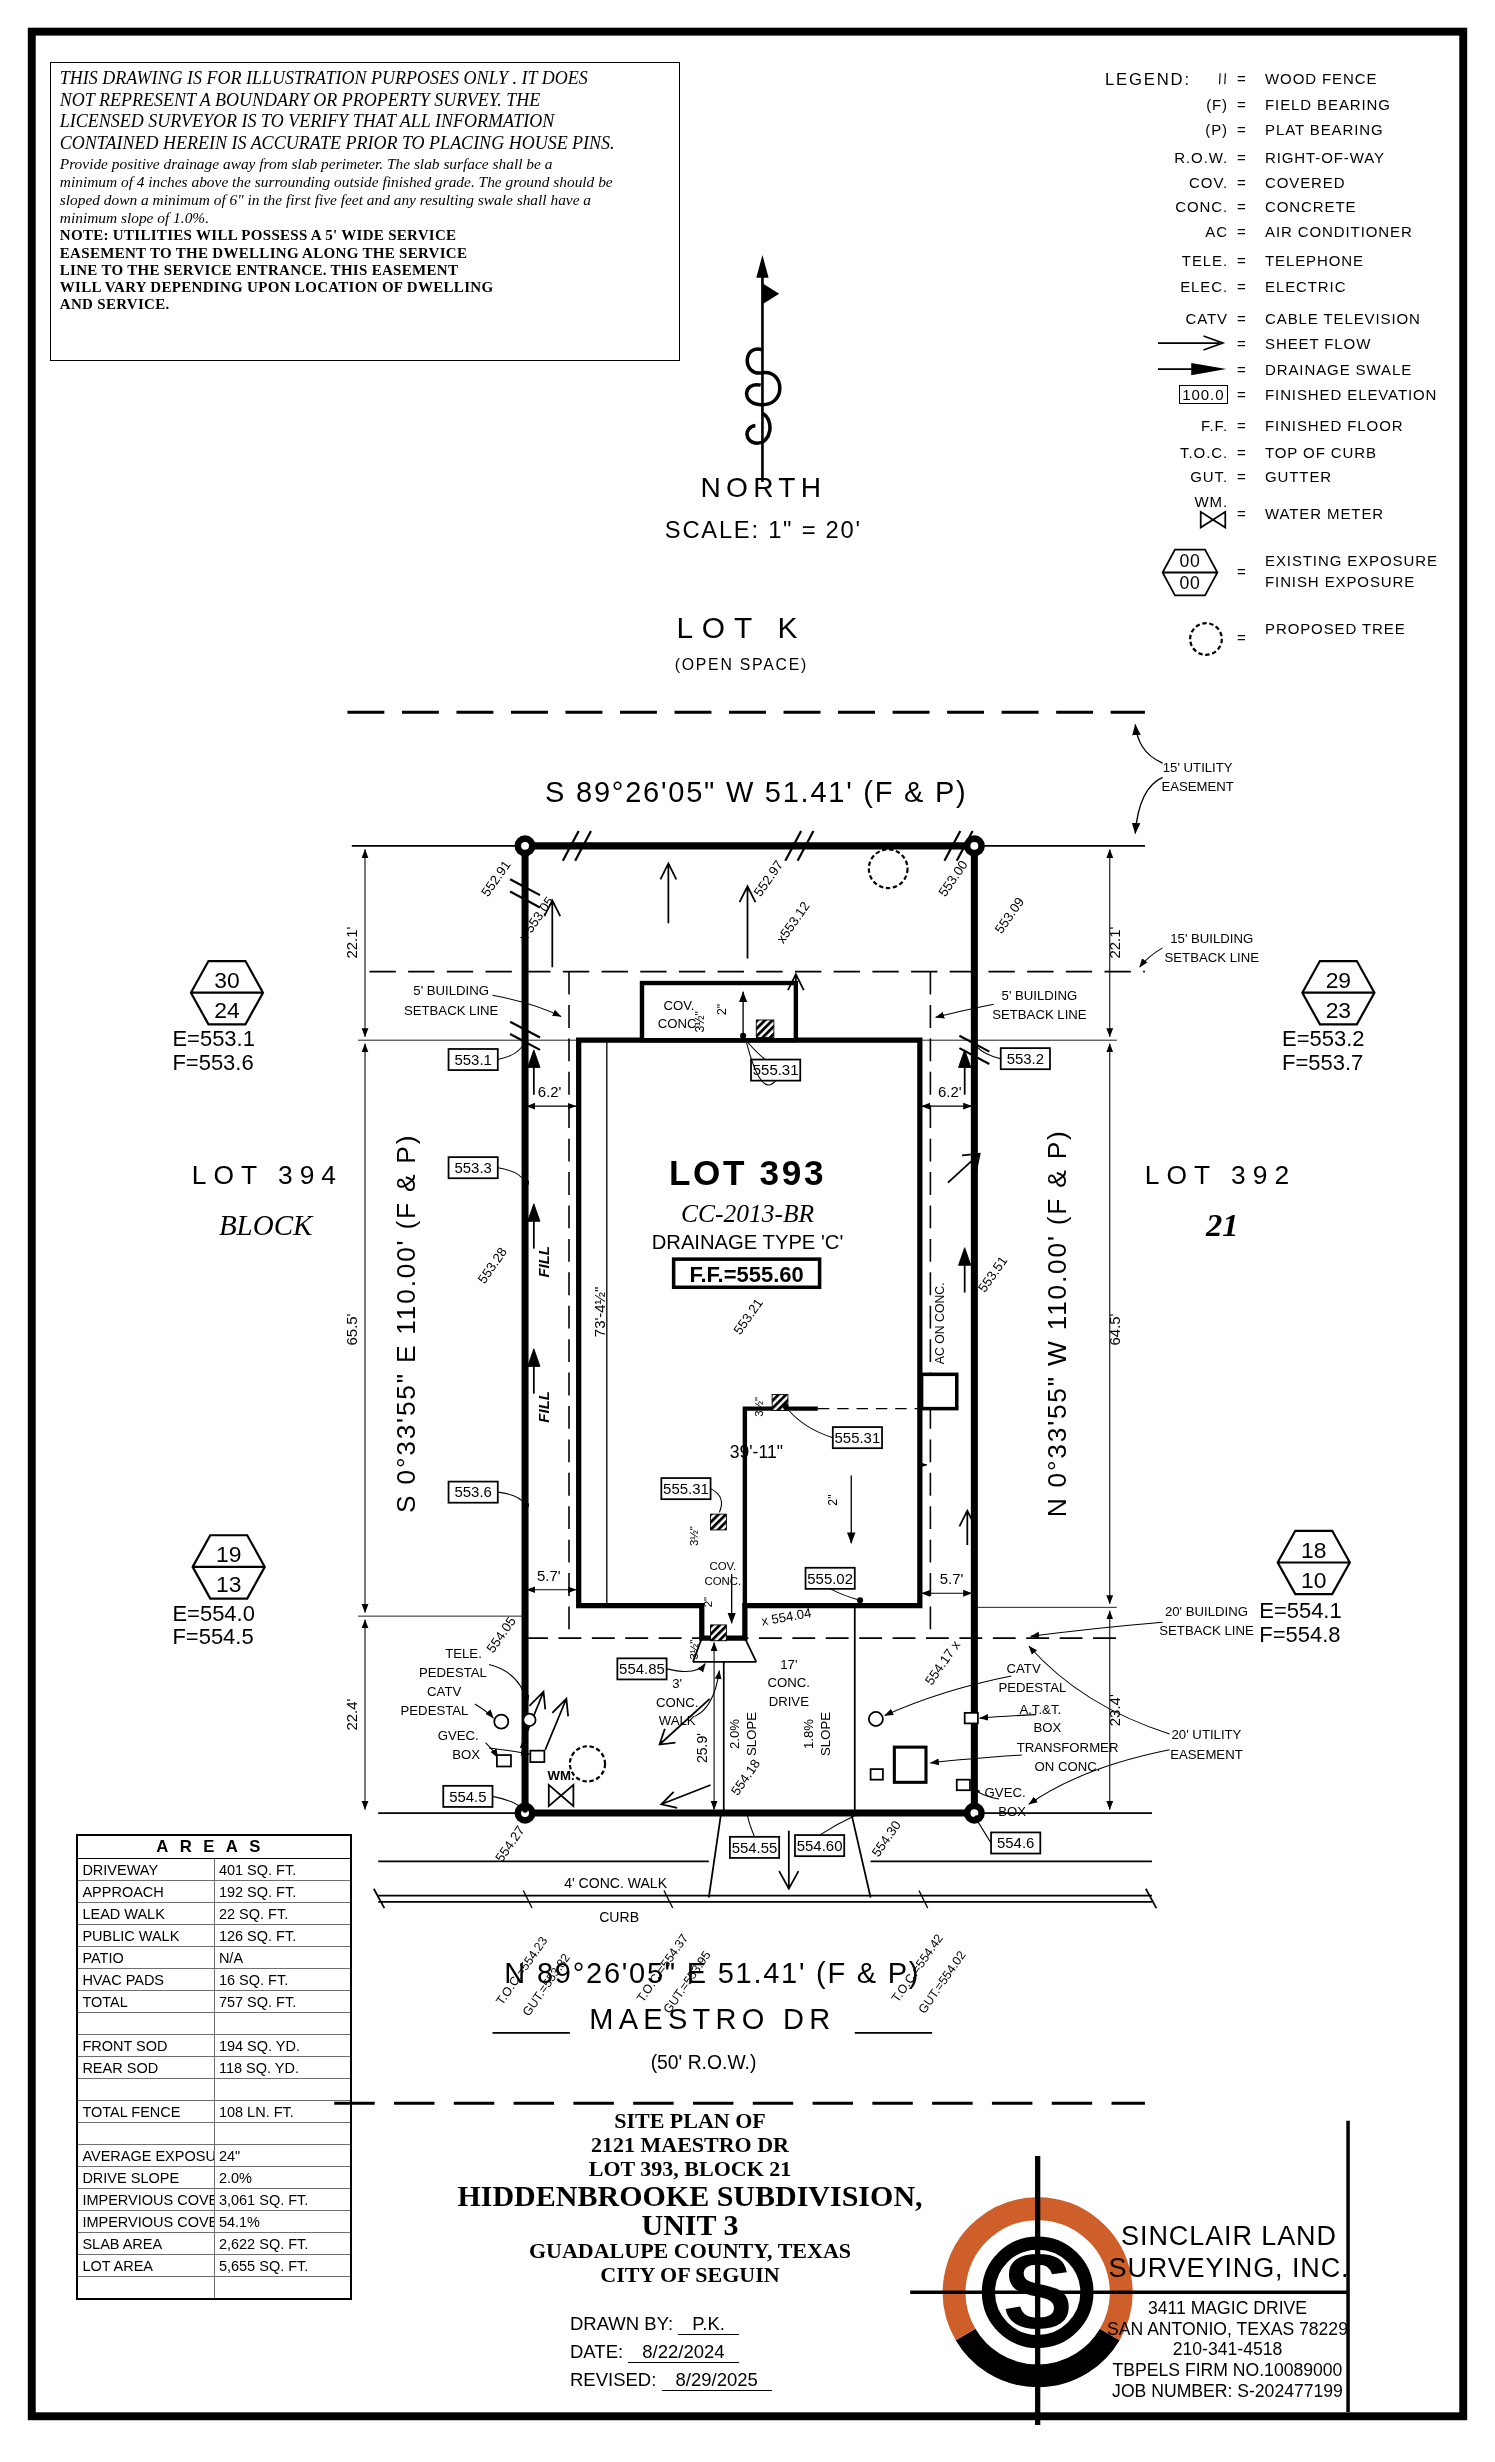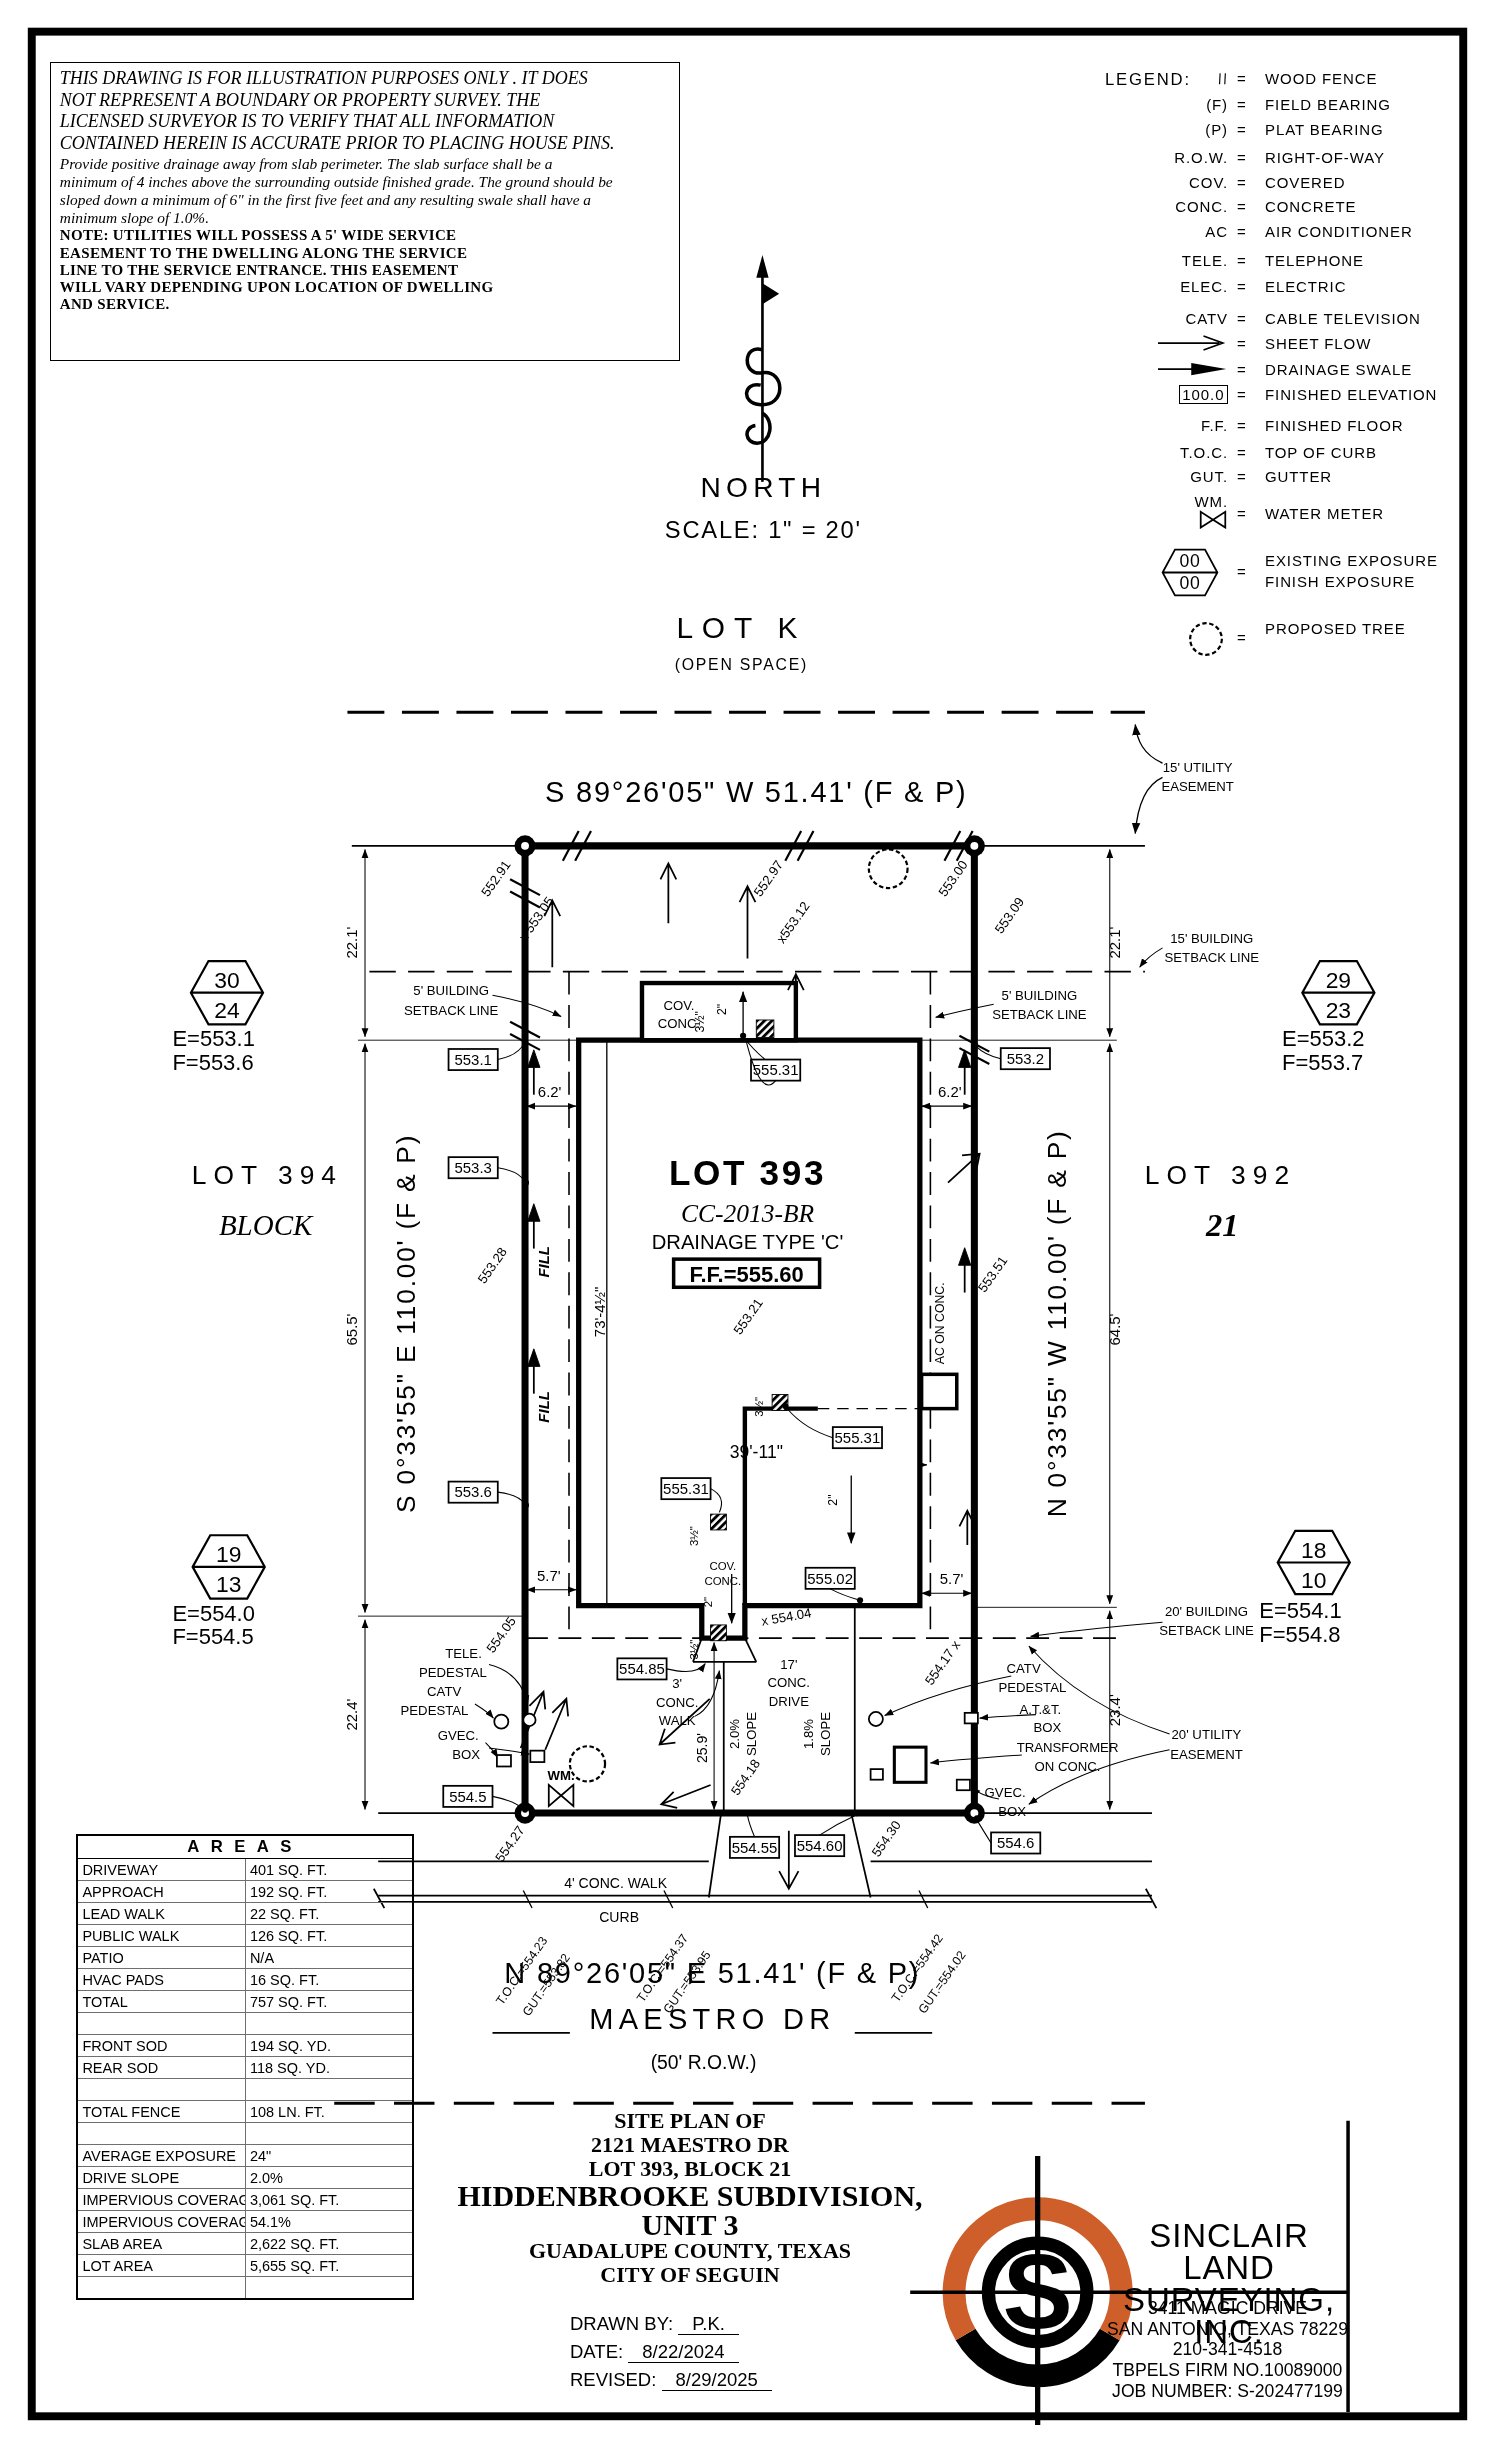--- a/index.html
+++ b/index.html
@@ -13,33 +13,33 @@
   #disclaimer .p2 div{font-family:"Liberation Serif",serif;font-style:italic;font-size:15.4px;line-height:1.18;}
   #disclaimer .p3 div{font-family:"Liberation Serif",serif;font-weight:bold;font-size:15px;line-height:1.15;letter-spacing:0.3px;}
   
   #legend{left:1105px;top:70px;width:355px;height:616px;font-size:15px;}
   .lg-row{position:absolute;left:0;width:355px;}
   .lg-sym{position:absolute;left:0;width:123px;text-align:right;letter-spacing:0.9px;}
   .lg-eq{position:absolute;left:132px;}
   .lg-lab{position:absolute;left:160px;letter-spacing:0.9px;white-space:nowrap;text-align:center;}
   .lg-box{border:1.8px solid #000;padding:0 2.6px;}
   
-  #areas{left:76px;top:1834px;width:338px;border:2.2px solid #000;border-collapse:collapse;table-layout:fixed;}
+  #areas{left:76px;top:1834px;width:276px;border:2.2px solid #000;border-collapse:collapse;table-layout:fixed;}
   #areas td,#areas th{border:1.3px solid #6f6f6f;font-size:14.5px;font-weight:normal;height:21px;padding:0 4.4px;white-space:nowrap;overflow:hidden;}
   #areas th{border-bottom:1.8px solid #000;font-size:16.7px;font-weight:bold;letter-spacing:11.4px;height:22px;}
   #areas td.v{text-align:left;width:132px;}
   
   #titleblock{left:378px;top:2109px;width:624px;text-align:center;font-family:"Liberation Serif",serif;font-weight:bold;}
   #titleblock .s{font-size:22px;line-height:24px;}
   #titleblock .b{font-size:30px;line-height:29px;}
   #drawnblock{left:570px;top:2313px;width:317px;font-size:18.5px;}
   #drawnblock div{margin-bottom:6.2px;}
   #drawnblock .u{border-bottom:1.8px solid #000;padding:0 14px;}
   
-  #firmname{left:1106px;top:2220px;width:246px;text-align:center;font-size:33px;letter-spacing:0.9px;line-height:32px;}
+  #firmname{left:1106px;top:2220px;width:246px;text-align:center;font-size:27px;letter-spacing:0.9px;line-height:32px;}
   #firmaddr{left:1099px;top:2298px;width:257px;text-align:center;font-size:17.6px;line-height:20.7px;}
 </style>
 </head>
 <body>
 
 <svg class="abs" style="left:0;top:0" width="1495" height="2462" viewBox="0 0 1700 2800">
   <defs>
     <marker id="mA" viewBox="0 0 10 10" refX="9.5" refY="5" markerWidth="8.5" markerHeight="8.5" orient="auto-start-reverse">
         <path d="M0,1.2 L10,5 L0,8.8 z"></path>
       </marker>

